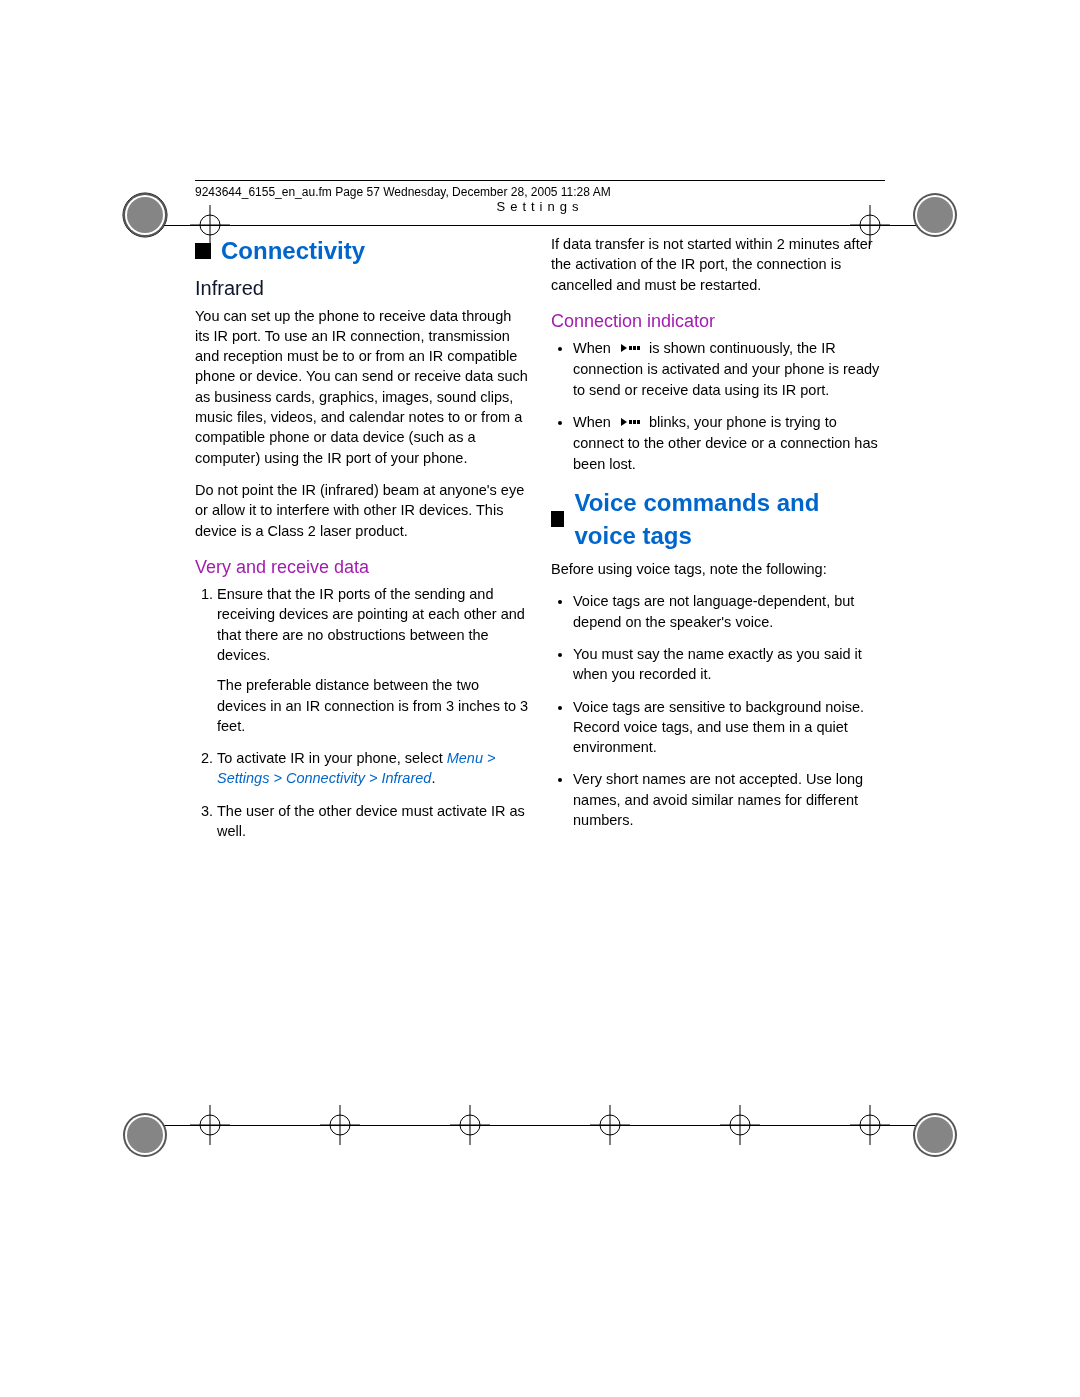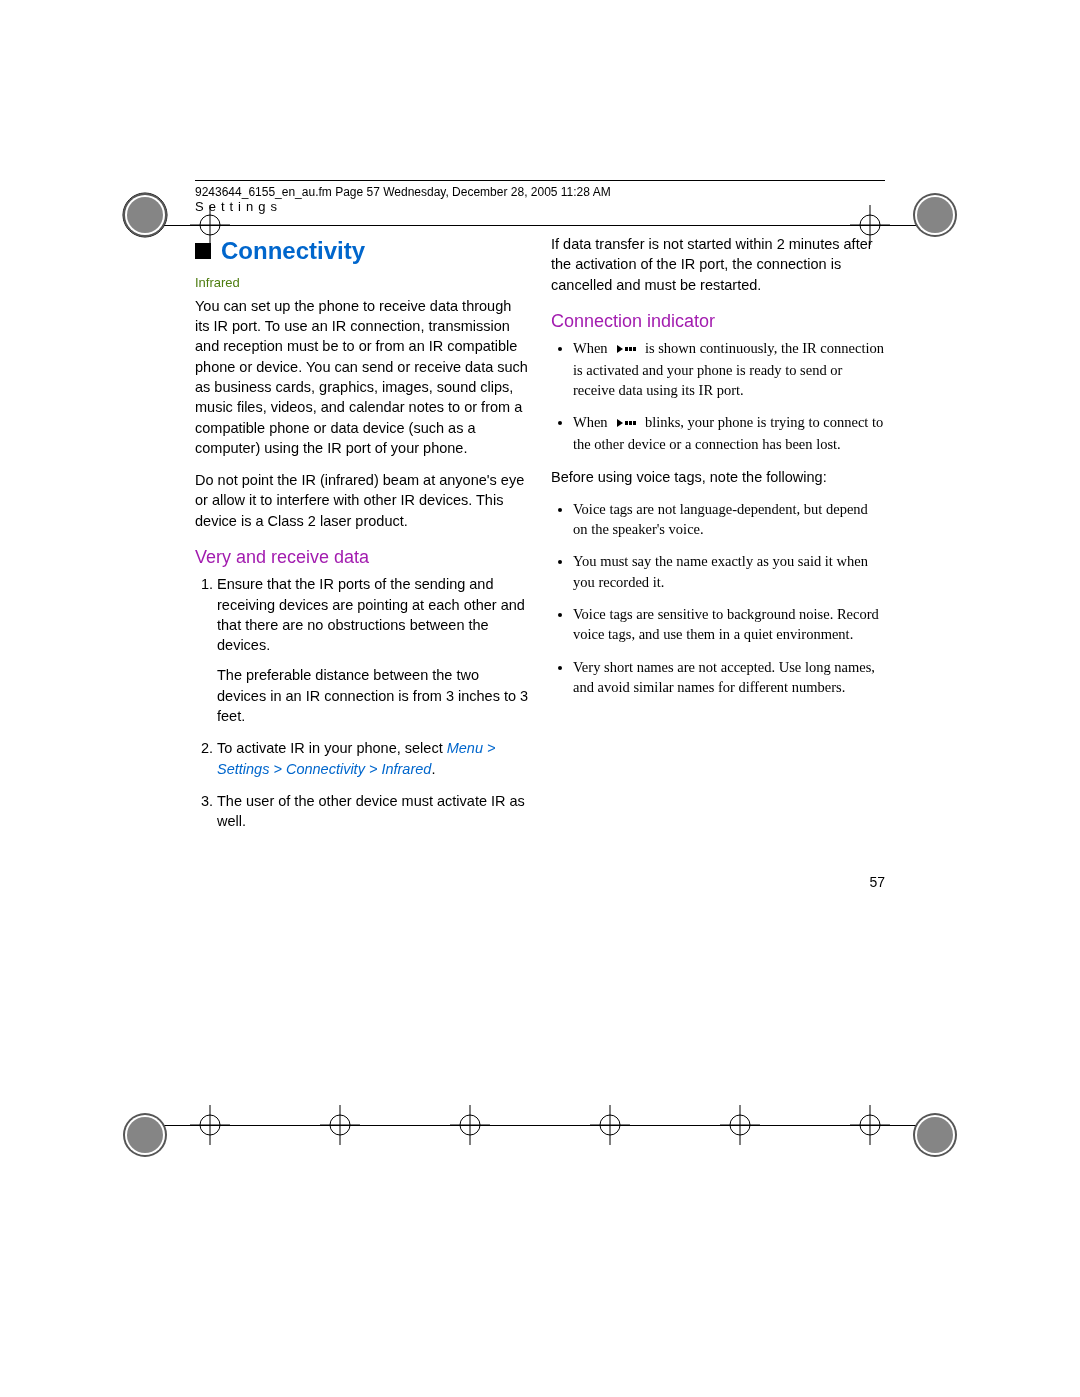--- a/index.html
+++ b/index.html
@@ -19,21 +19,21 @@
   }
   .header-line {
     border-top: 1px solid #000;
     margin-bottom: 4px;
   }
   .header-text {
     font-size: 12px;
     color: #000;
   }
   .section-label {
-    text-align: left;
+    text-align: center;
     font-size: 13px;
     letter-spacing: 5px;
     color: #000;
     margin-bottom: 20px;
   }
   .columns {
     display: flex;
     gap: 22px;
   }
   .col {
@@ -51,37 +51,37 @@
     align-items: center;
     gap: 10px;
   }
   .h1 .square {
     display: inline-block;
     width: 16px;
     height: 16px;
     background: #000;
   }
   .h2 {
-    color: #4d7c0f;
-    font-size: 13px;
+    color: #0f172a;
+    font-size: 20px;
     font-weight: normal;
     margin: 4px 0 4px 0;
   }
   .h3 {
     color: #a21caf;
     font-size: 18px;
     font-weight: normal;
     margin: 14px 0 4px 0;
   }
   p { margin: 0 0 12px 0; }
   ol { margin: 0 0 12px 0; padding-left: 22px; }
   ol li { margin-bottom: 12px; }
   .sub-p { margin: 10px 0 0 0; }
   ul { margin: 0 0 8px 0; padding-left: 22px; list-style: disc; }
-  ul li { margin-bottom: 12px; font-family: Liberation Serif, serif; }
+  ul li { margin-bottom: 12px; }
   .menu-path { color: #0066cc; font-style: italic; }
   .page-num {
     text-align: right;
     font-size: 14px;
     margin-top: 30px;
   }
   .ir-icon {
     display: inline-block;
     vertical-align: middle;
     margin: 0 4px;
@@ -234,24 +234,27 @@
         </li>
         <li>
           <span>When </span><span class="ir-icon"><svg width="22" height="12" viewBox="0 0 22 12">
                 <polygon points="2,2 2,10 8,6" fill="#000"></polygon>
                 <rect x="10" y="4" width="3" height="4" fill="#000"></rect>
                 <rect x="14" y="4" width="3" height="4" fill="#000"></rect>
                 <rect x="18" y="4" width="3" height="4" fill="#000"></rect>
               </svg></span><span> blinks, your phone is trying to connect to the other device or a connection has been lost.</span>
         </li>
       </ul>
+      <div class="h1">
+        <span class="square"></span>
+        <span>Voice commands and voice tags</span>
+      </div>
       <p>Before using voice tags, note the following:</p>
       <ul>
         <li>Voice tags are not language-dependent, but depend on the speaker's voice.</li>
         <li>You must say the name exactly as you said it when you recorded it.</li>
         <li>Voice tags are sensitive to background noise. Record voice tags, and use them in a quiet environment.</li>
         <li>Very short names are not accepted. Use long names, and avoid similar names for different numbers.</li>
       </ul>
     </div>
   </div>
 
-  <div class="page-num">57</div>
 </div>
 
 </body></html>

